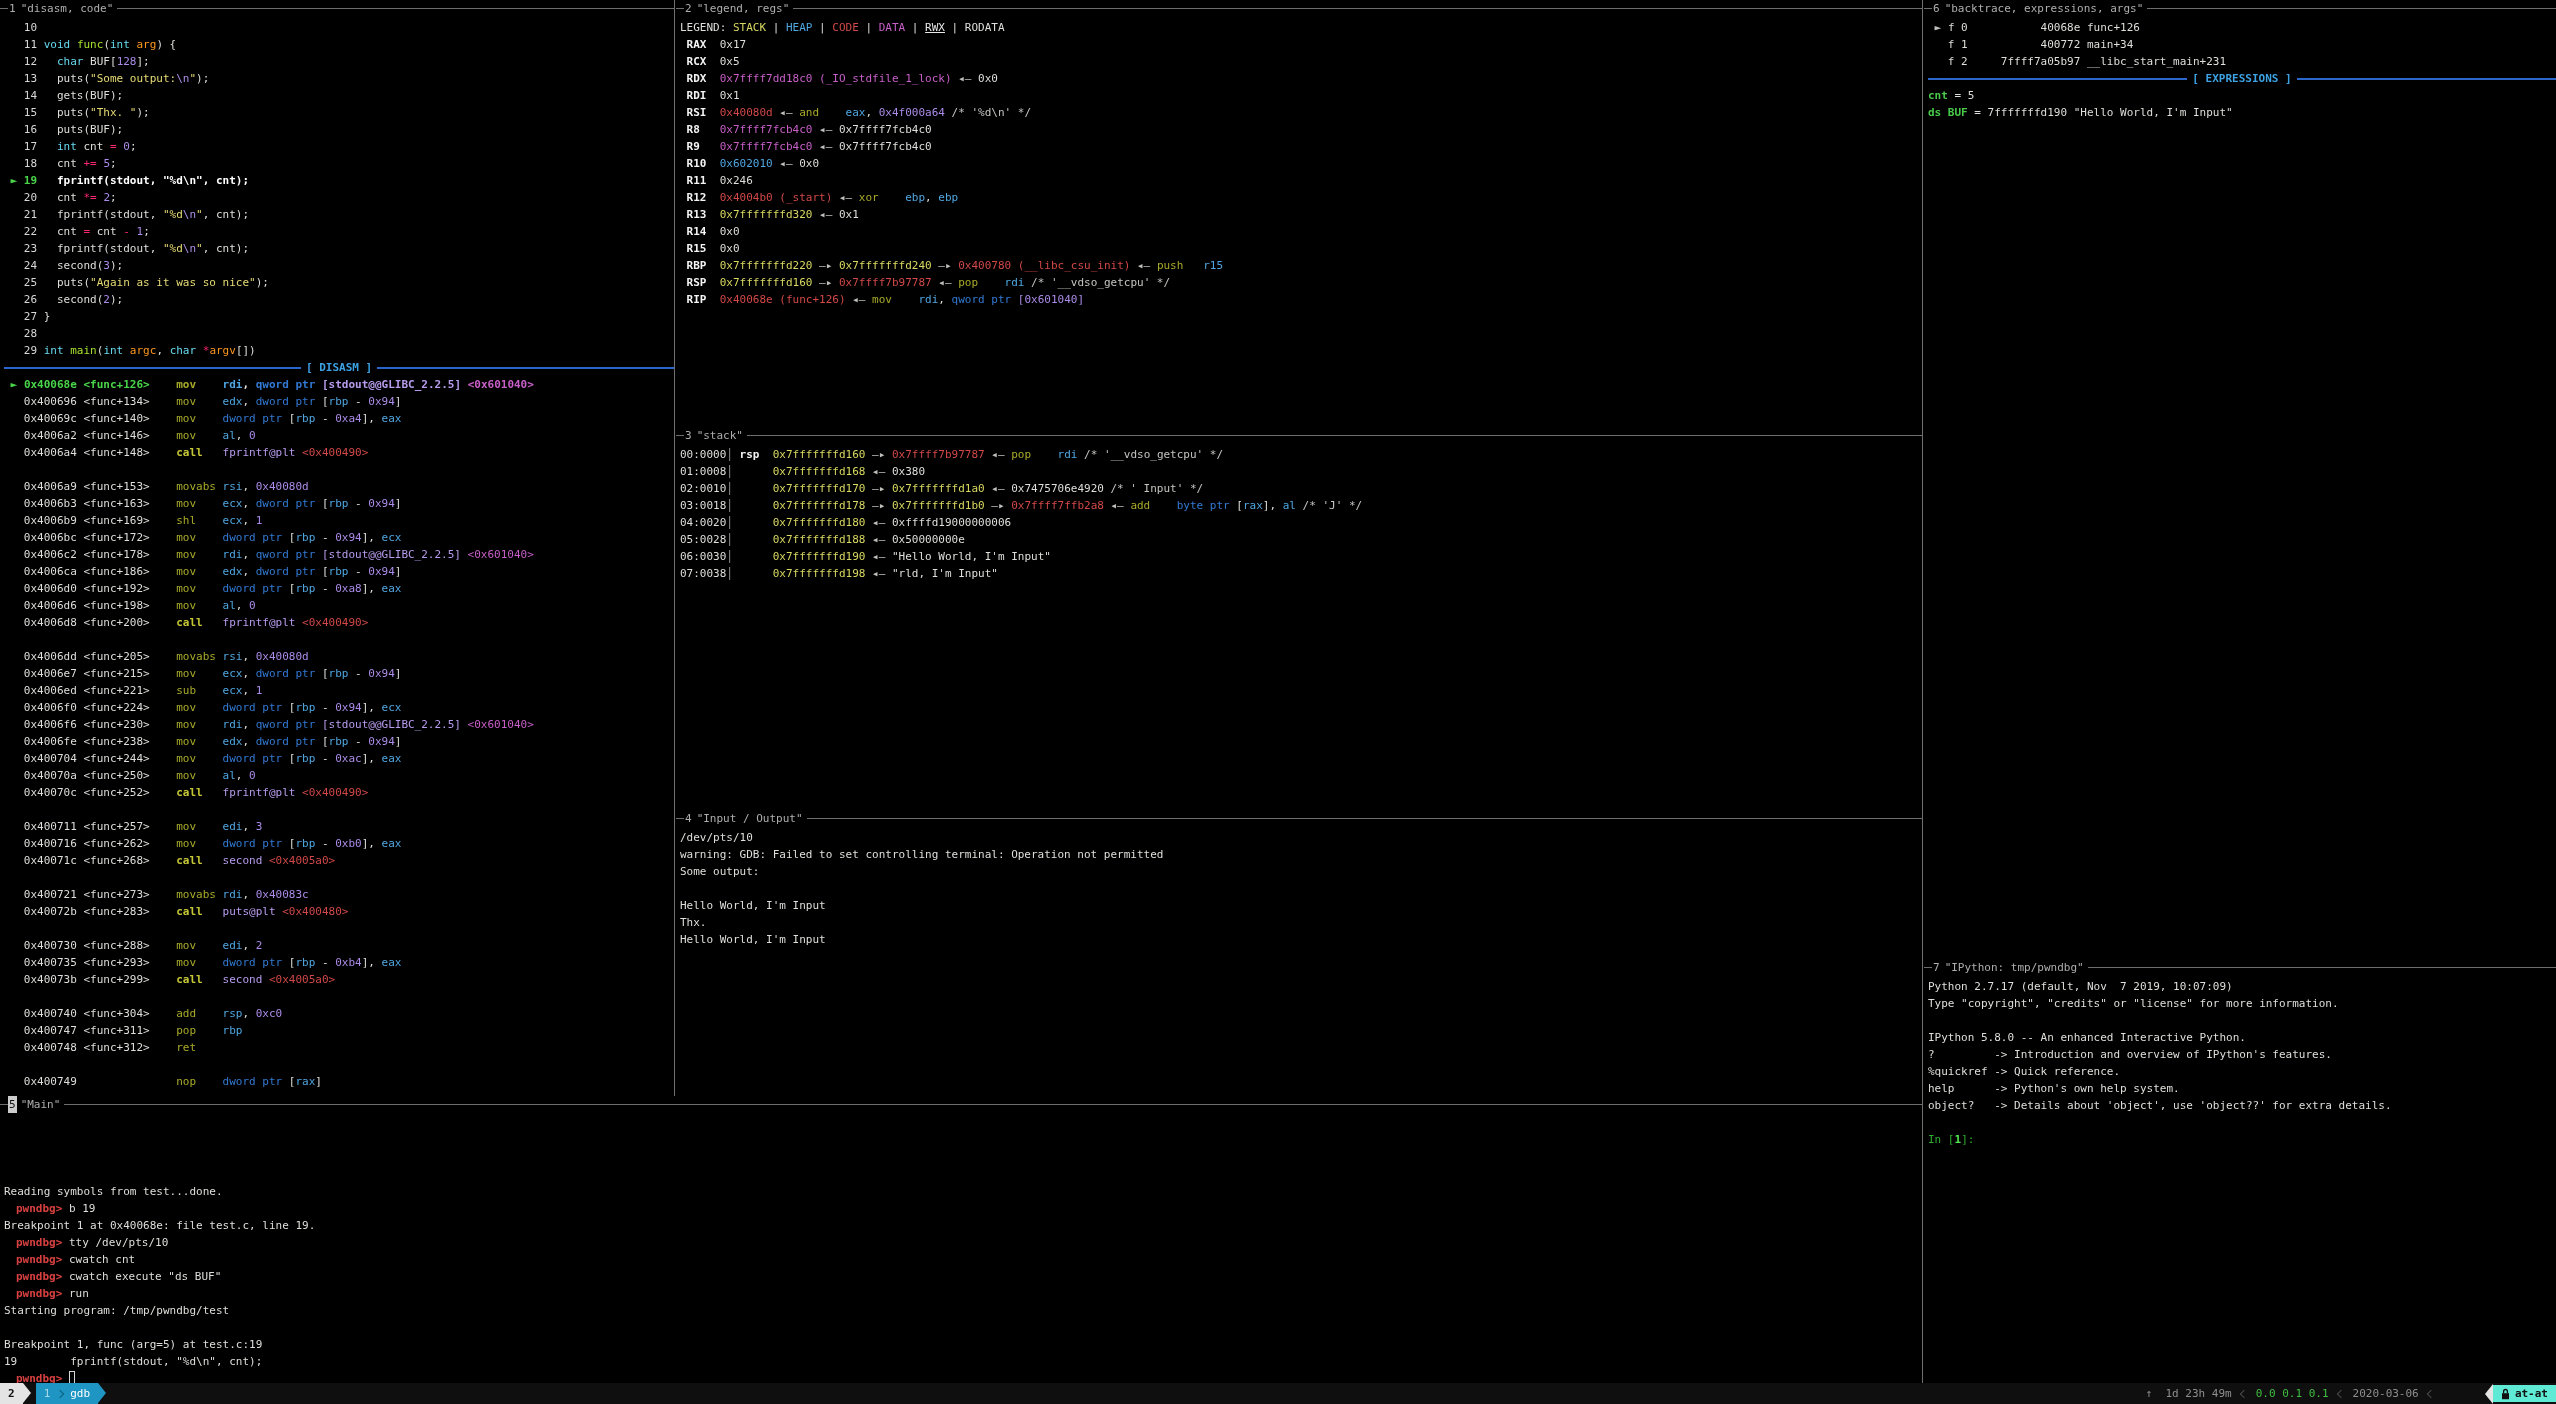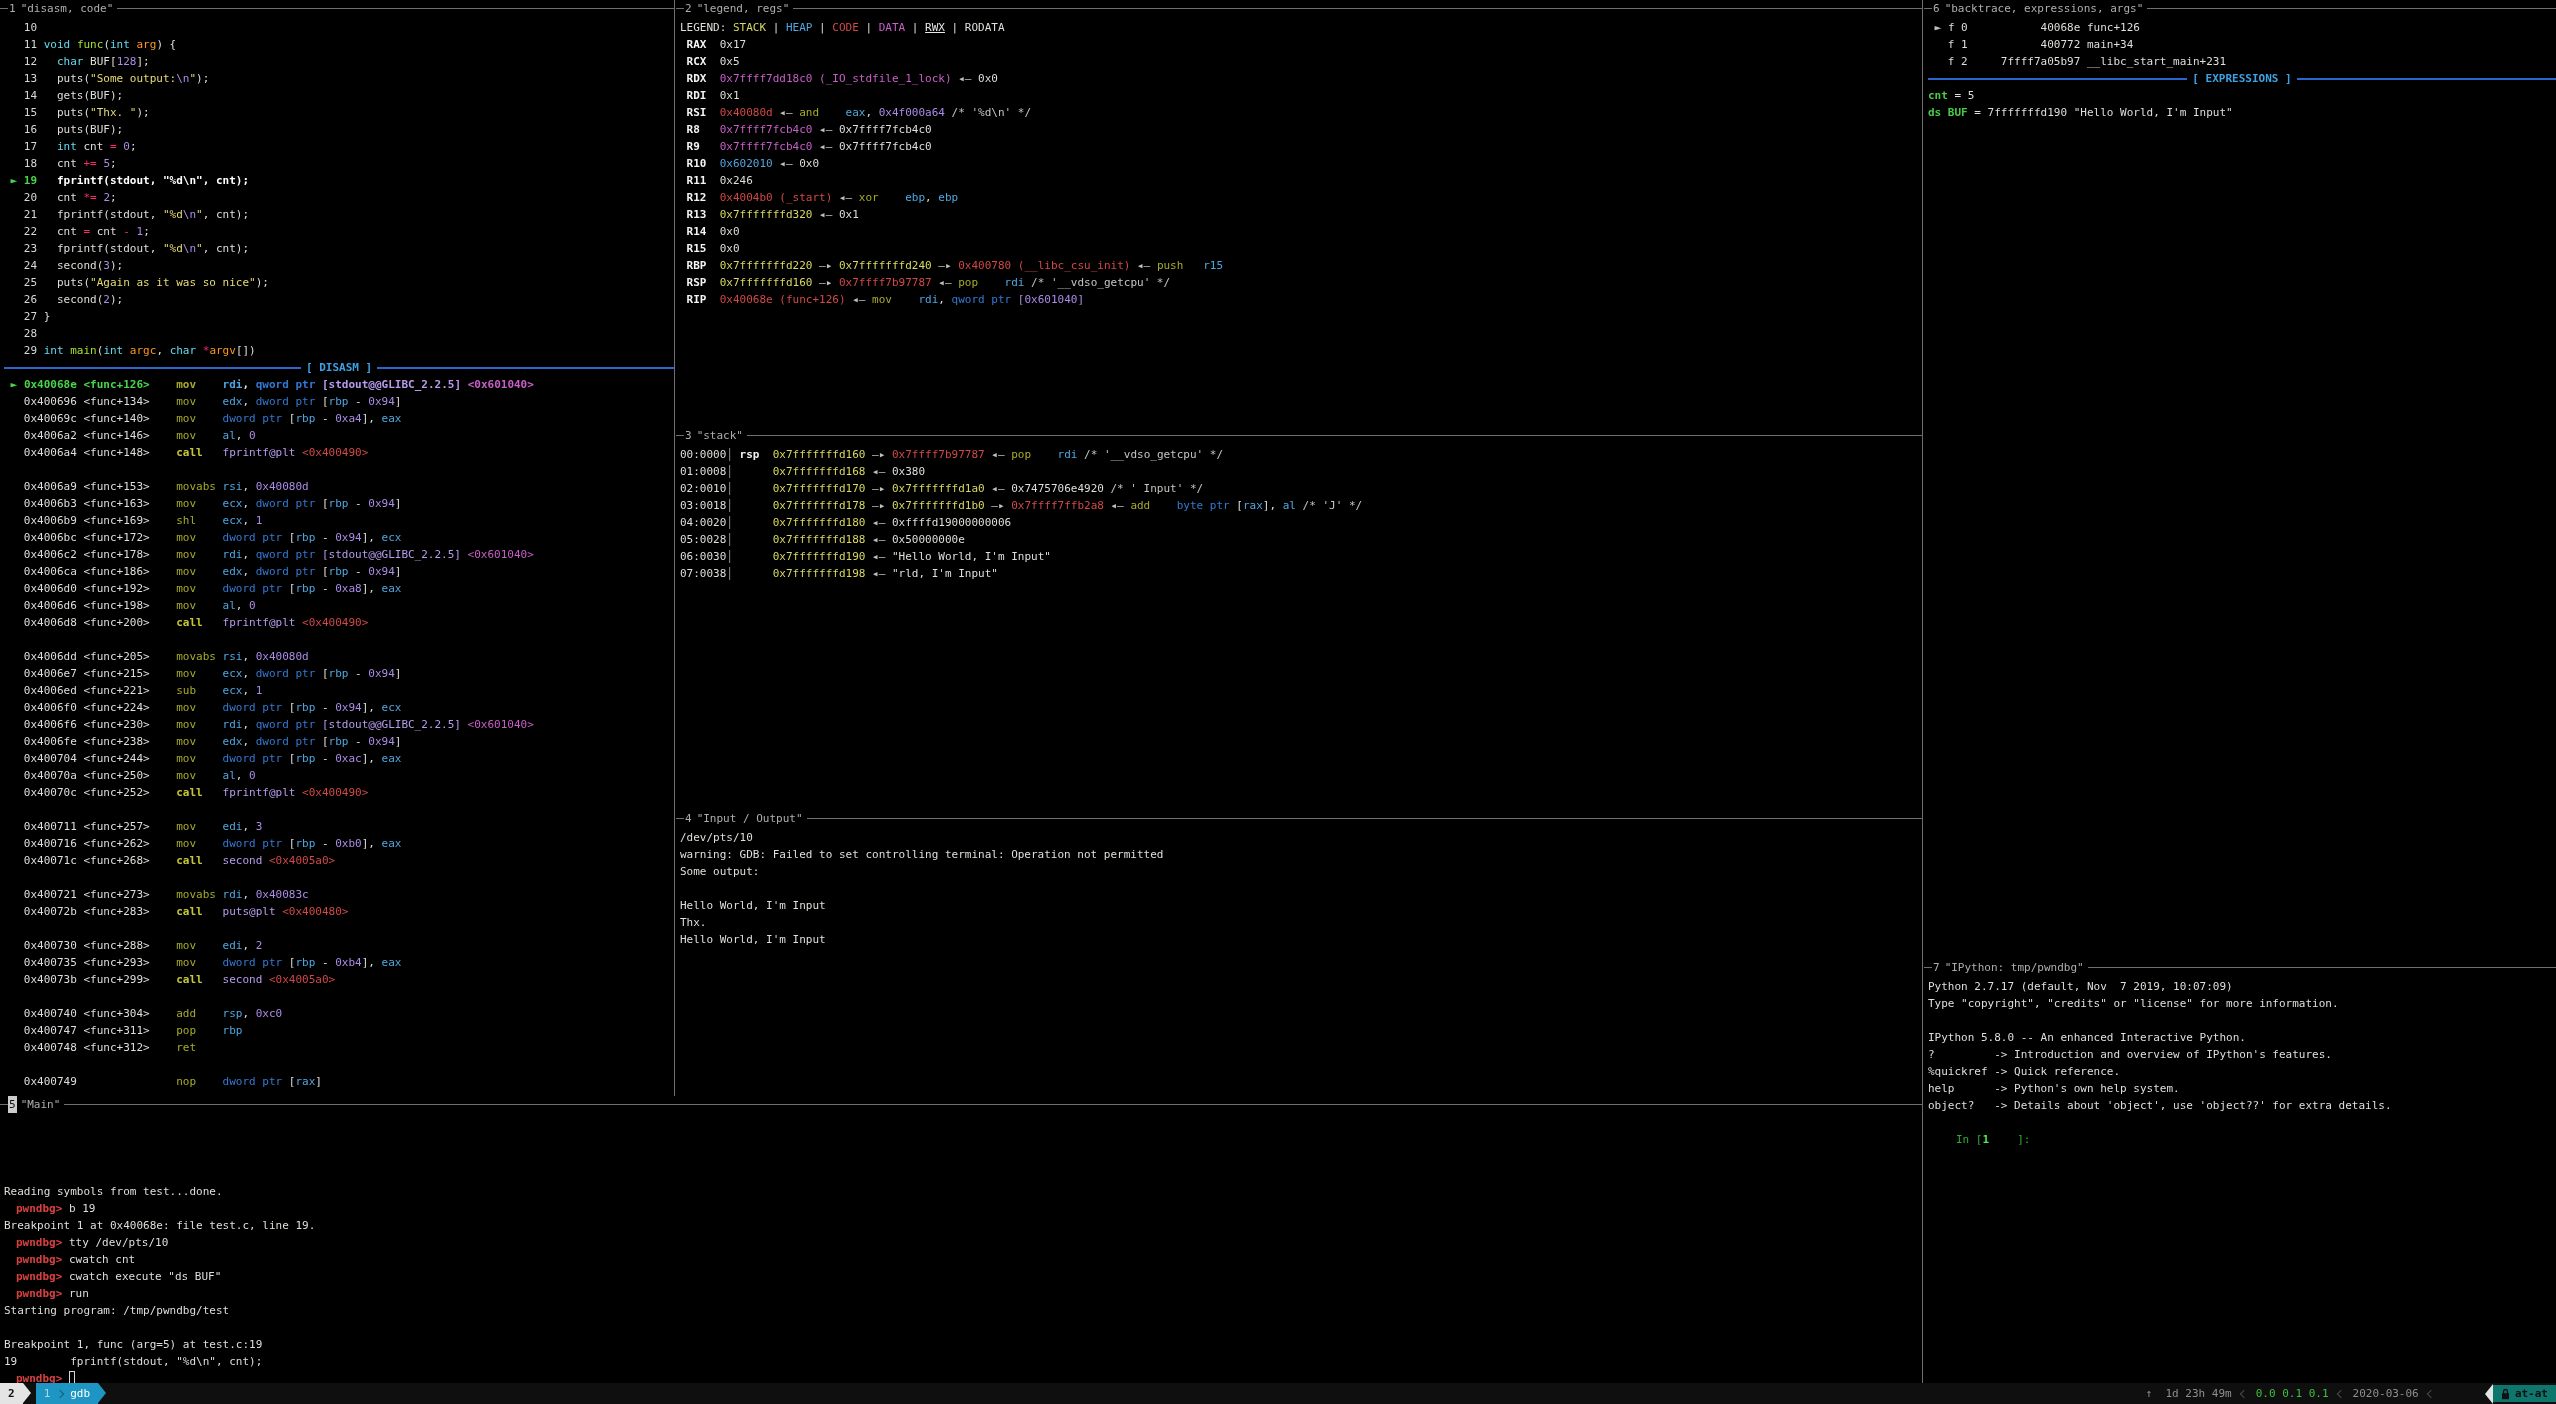--- a/index.html
+++ b/index.html
@@ -40,21 +40,21 @@
   .s-b   { color:#4fa6e0; }
   .s-db  { color:#3279d2; }
   .s-ol  { color:#a8aa2a; }
   .s-olb { color:#c4c636; font-weight:700; }
   .s-vi  { color:#b79bec; }
   .s-cm  { color:#c4c4c0; }
   .s-ar  { color:#c0c0bc; }
   .s-rn  { color:#f4f4f4; font-weight:700; }
   .s-pr  { color:#d84040; font-weight:700;padding-left:12px; }
   .s-g   { color:#49c949; font-weight:700; }
-  .s-gi  { color:#2fae2f;margin-left:28px; }
+  .s-gi  { color:#2fae2f; }
   .s-gib { color:#55e855; font-weight:700; }
   .s-u   { color:#e8e8e8; text-decoration:underline; }
   .s-dim { color:#9a9a9a; }
   .s-cursor { display:inline-block; width:6px; height:13px; border:1px solid #d8d8d8; vertical-align:-2px; }
 
   .statusbar { position:absolute; left:0; top:1383px; width:2556px; height:21px;
     background:#0f0f0f; display:flex; align-items:stretch; font-size:11px; }
   .sb-left { display:flex; align-items:stretch; }
   .chip { display:flex; align-items:center; padding:0 8px; white-space:pre; }
   .chip.session { background:#e4e4e4; color:#111; font-weight:700; }
@@ -65,21 +65,21 @@
   .chip.window .win-num { color:#a9d9ec; margin-right:7px; }
   .chip.window .chev-r { width:6px; height:6px; border-right:1px solid #10607e; border-top:1px solid #10607e; transform:rotate(45deg); margin-right:7px; }
   .chip.window .win-name { color:#ffffff; font-weight:400; }
   .arr.window { border-left:8px solid #1e95c2; }
   .sb-fill { flex:1; }
   .sb-right { display:flex; align-items:center; color:#8f8f8f; white-space:pre; }
   .sb-right .chev-l { width:6px; height:6px; border-left:1px solid #4a4a4a; border-bottom:1px solid #4a4a4a; transform:rotate(45deg); margin:0 9px; }
   .sb-right .load { color:#3fbf3f; }
   .sb-right .time { color:#ffffff; font-weight:700;margin-top:31px; }
   .arr.hostl { border-top:10.5px solid transparent; border-bottom:10.5px solid transparent; border-right:8px solid #e4e4e4; margin-left:9px; }
-  .chip.host { background:#0f766e; color:#111; font-weight:700; gap:5px; }
+  .chip.host { background:#5eead4; color:#111; font-weight:700; gap:5px; }
 </style>
 </head>
 <body>
 
 <div class="screen">
 
   <div class="pane" style="left:0;top:0;width:674px;height:1096px">
     <div class="ptitle"><span class="dash"></span><span class="num">1</span><span class="tname">"disasm, code"</span><span class="tline"></span></div>
     <div class="pbody">
         <div class="line"><span class="s-ln">   10 </span></div>

